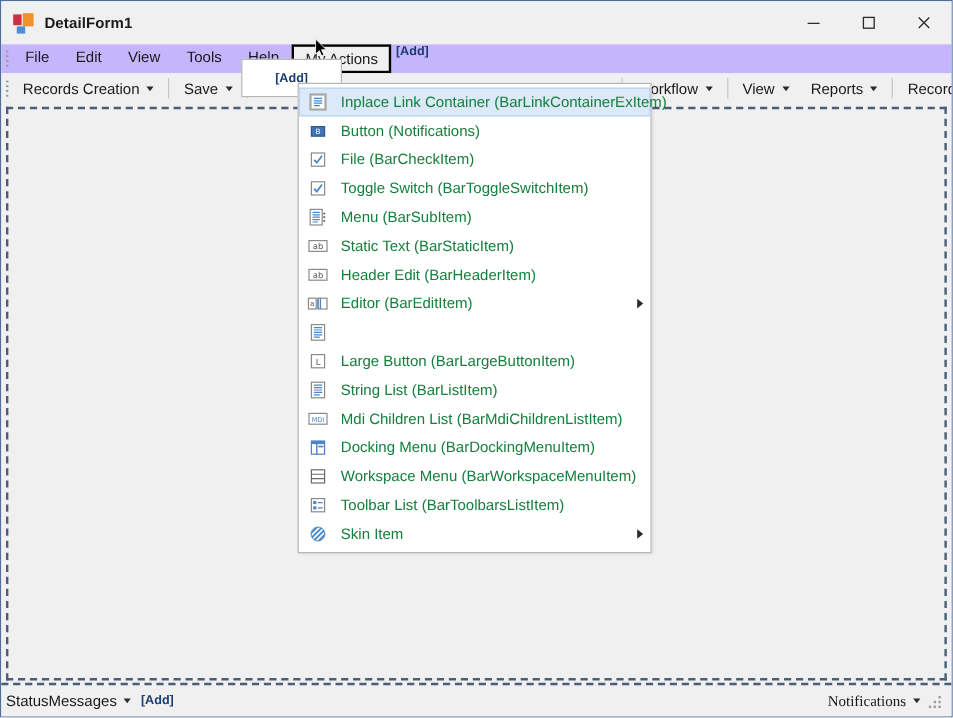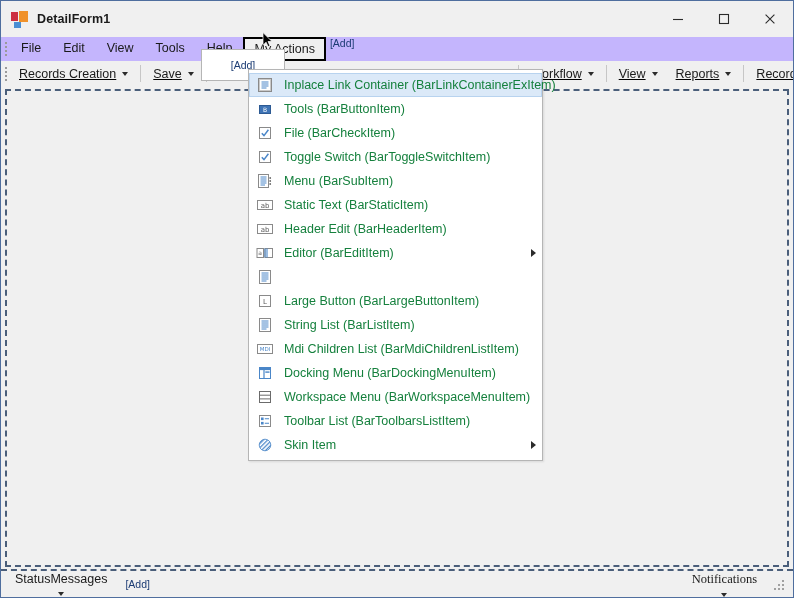--- a/index.html
+++ b/index.html
@@ -111,34 +111,33 @@
   }
   .menu-item.selected {
     border: 2px solid #000000;
     background: #f0f0f0;
     height: 24px;
     padding: 0 9px;
     position: relative;
   }
   .add-tag {
     font-size: 10.5px;
-    font-weight: normal;
+    font-weight: bold;
     color: #1b3b73;
     padding: 0 4px;
     white-space: nowrap;
   }
 
   
   .toolstrip {
     position: relative;
     height: 25px;
     background: #f0f0f0;
     display: flex;
     align-items: center;
-    text-decoration: underline;
   }
   .tool-item {
     height: 23px;
     padding: 0 9px;
     display: flex;
     align-items: center;
     gap: 6px;
     font-size: 12.5px;
     color: #1a1a1a;
     white-space: nowrap;
@@ -194,23 +193,22 @@
     display: flex;
     align-items: center;
   }
   .status-right { margin-left: auto; padding-right: 6px; font-family: Liberation Serif, serif; }
   .status-item {
     display: flex;
     align-items: center;
     gap: 6px;
     font-size: 12.5px;
     color: #1a1a1a;
-    padding: 0 14px;
+    padding: 0 4px;
     white-space: nowrap;
-    flex-direction: column;
   }
   .resize-grip {
     width: 14px;
     height: 14px;
     margin-left: 2px;
     position: relative;
   }
   .resize-grip i {
     position: absolute;
     width: 2px; height: 2px;
@@ -452,21 +450,21 @@
       <span class="dd-label">Inplace Link Container (BarLinkContainerExItem)</span>
     </div>
 
     <div class="dd-item">
       <span class="dd-icon">
         <svg width="16" height="16" viewBox="0 0 16 16">
           <rect x="2.5" y="4.5" width="11" height="8" fill="#3f74b5" stroke="#2d5a93"></rect>
           <text x="8" y="11" font-family="DejaVu Sans, sans-serif" font-size="6" fill="#ffffff" text-anchor="middle">B</text>
         </svg>
       </span>
-      <span class="dd-label">Tools (BarButtonItem)</span>
+      <span class="dd-label">Button (Notifications)</span>
     </div>
 
     <div class="dd-item">
       <span class="dd-icon">
         <svg width="16" height="16" viewBox="0 0 16 16">
           <rect x="2.5" y="2.5" width="11" height="11" fill="#ffffff" stroke="#8a8a8a"></rect>
           <path d="M4.8 8.2 L7 10.6 L11.4 4.8" stroke="#4a86c8" stroke-width="1.5" fill="none"></path>
         </svg>
       </span>
       <span class="dd-label">File (BarCheckItem)</span>

